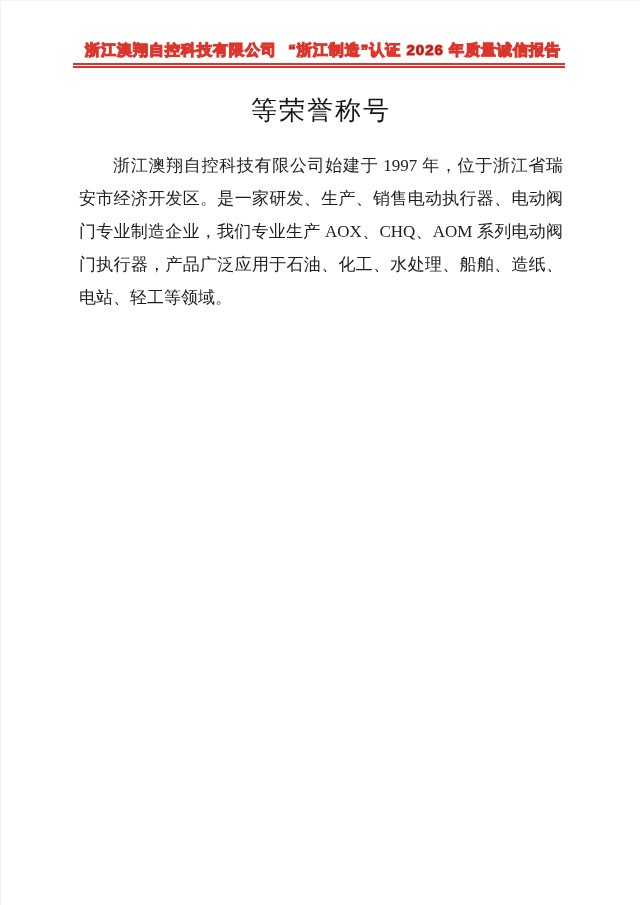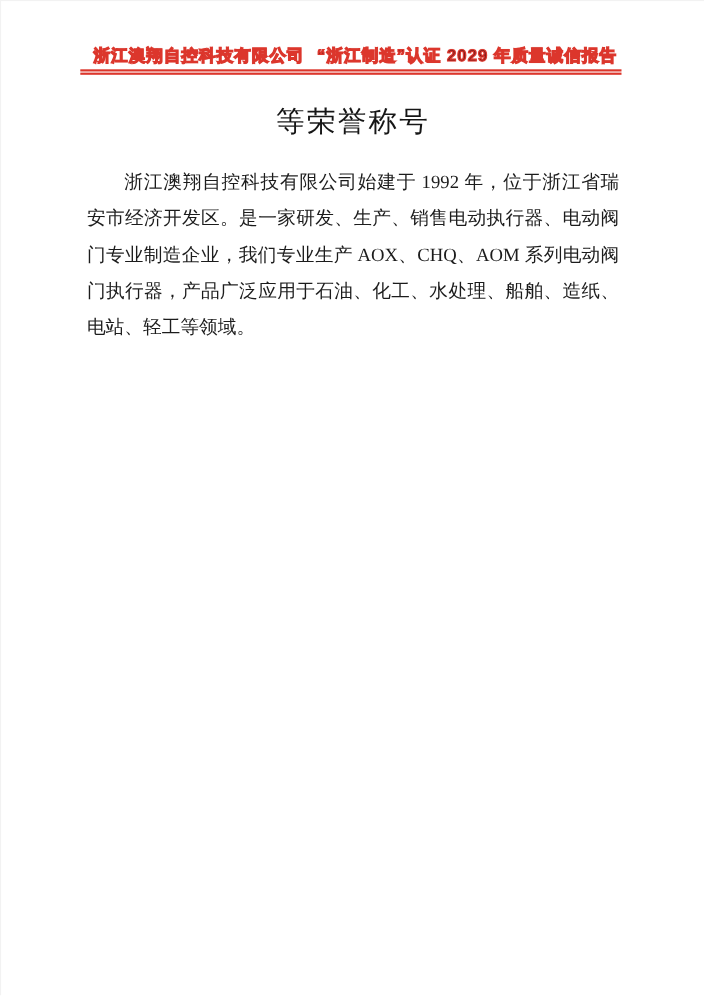--- a/index.html
+++ b/index.html
@@ -70,22 +70,22 @@
     text-indent: 2em;
   }
 </style>
 </head>
 <body>
 
 <div class="page">
 
   <div class="doc-header">
     <span class="hdr-text">浙江澳翔自控科技有限公司</span>
-    <span class="hdr-text">“浙江制造”认证 2029 年质量诚信报告</span>
+    <span class="hdr-text">“浙江制造”认证 2026 年质量诚信报告</span>
   </div>
 
   <div class="doc-title">等荣誉称号</div>
 
   <div class="doc-body">
-    <p>浙江澳翔自控科技有限公司始建于 1992 年，位于浙江省瑞安市经济开发区。是一家研发、生产、销售电动执行器、电动阀门专业制造企业，我们专业生产 AOX、CHQ、AOM 系列电动阀门执行器，产品广泛应用于石油、化工、水处理、船舶、造纸、电站、轻工等领域。</p>
+    <p>浙江澳翔自控科技有限公司始建于 1997 年，位于浙江省瑞安市经济开发区。是一家研发、生产、销售电动执行器、电动阀门专业制造企业，我们专业生产 AOX、CHQ、AOM 系列电动阀门执行器，产品广泛应用于石油、化工、水处理、船舶、造纸、电站、轻工等领域。</p>
   </div>
 
 </div>
 
 </body></html>

